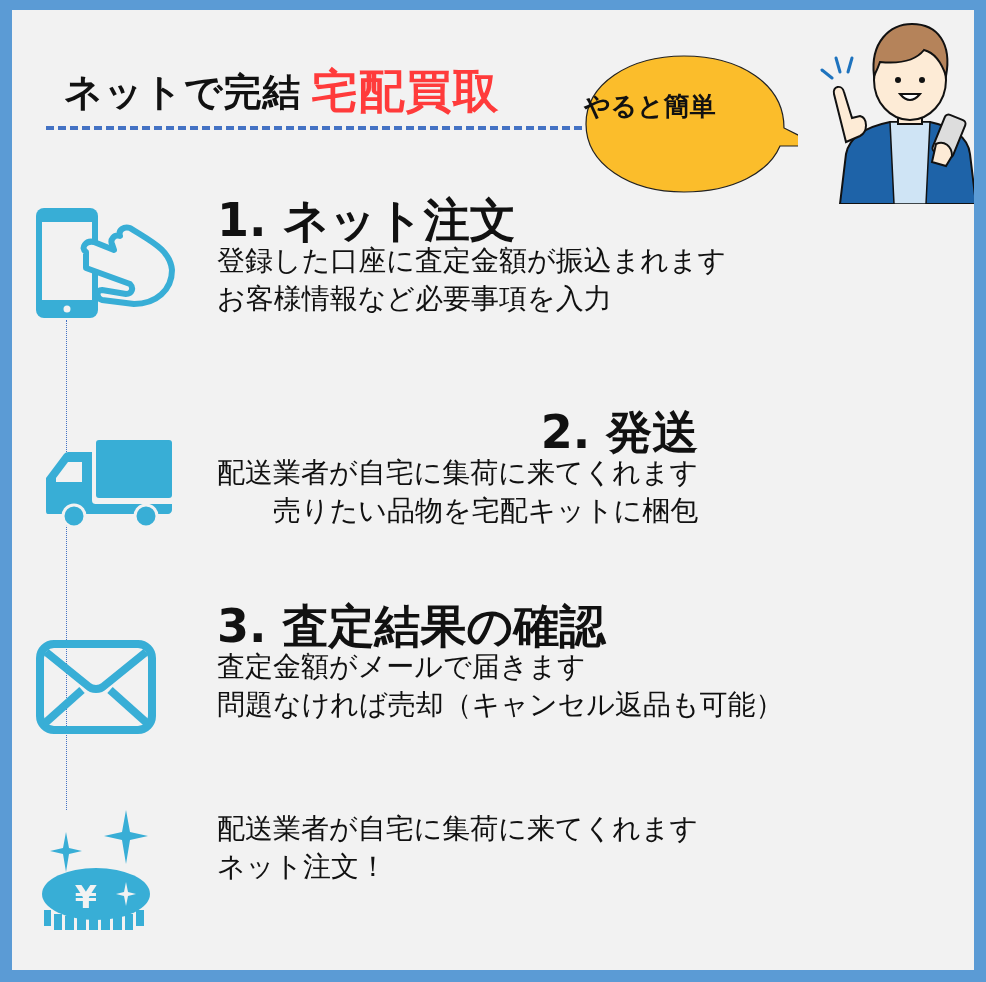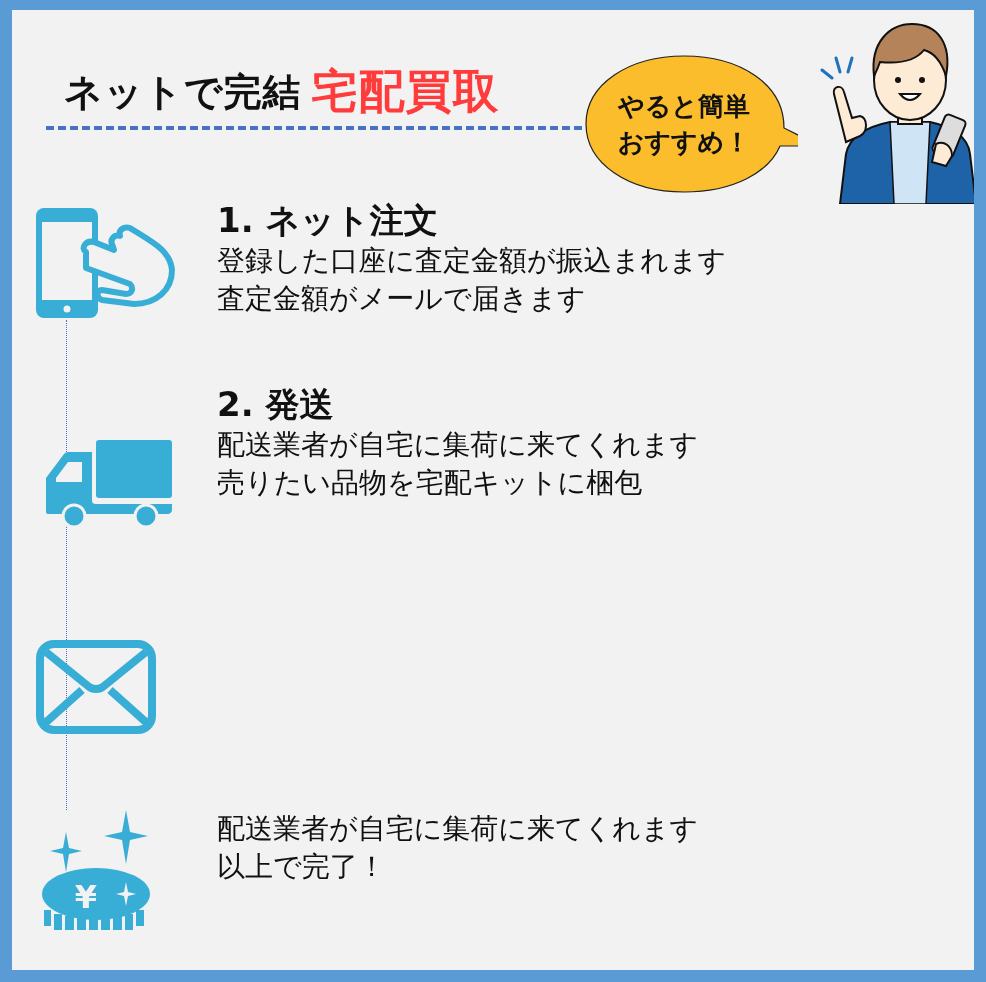--- a/index.html
+++ b/index.html
@@ -26,32 +26,32 @@
   }
   .dash-line {
     position: absolute; left: 34px; top: 116px; width: 560px; height: 0;
     border-top: 4px dashed #4472c4;
   }
   .bubble {
     position: absolute; left: 572px; top: 44px; width: 214px; height: 140px;
   }
   .bubble svg { position: absolute; left: 0; top: 0; }
   .bubble .btext {
-    position: absolute; left: 0; top: 34px; width: 200px; text-align: center;
+    position: absolute; left: 0; top: 34px; width: 200px; text-align: left;
     font-size: 26px; font-weight: bold; color: #111; line-height: 36px;
   }
   .person { position: absolute; left: 808px; top: 4px; width: 160px; height: 190px; }
   .connector {
     position: absolute; left: 54px; top: 310px; width: 0; height: 490px;
     border-left: 1px dotted #4472c4;
   }
   .icon { position: absolute; }
   .step { position: absolute; left: 205px; }
   .step-title {
-    font-size: 34px; font-weight: bold; color: #111; line-height: 44px; white-space: nowrap;
+    font-size: 46px; font-weight: bold; color: #111; line-height: 44px; white-space: nowrap;
   }
   .step-line {
     font-size: 28px; color: #111; line-height: 38px; white-space: nowrap;
   }
 </style>
 </head>
 <body>
 
 <div class="panel">
 
@@ -59,21 +59,20 @@
     <span>ネットで完結</span><span class="accent">宅配買取</span>
   </div>
   <div class="dash-line"></div>
 
   <div class="bubble">
     <svg width="214" height="140" viewBox="0 0 214 140">
       <path d="M100 2 C45 2 2 30 2 70 C2 110 45 138 100 138 C150 138 185 118 196 92 L236 92 L200 74 C200 30 156 2 100 2 Z" fill="#fbbd2b" stroke="#222" stroke-width="1.2"></path>
     </svg>
     <div class="btext">
       <div>やると簡単</div>
-      <div>おすすめ！</div>
     </div>
   </div>
 
   <svg class="person" viewBox="0 0 160 190">
 
     <line x1="2" y1="56" x2="12" y2="64" stroke="#1e73be" stroke-width="3" stroke-linecap="round"></line>
     <line x1="16" y1="44" x2="20" y2="58" stroke="#1e73be" stroke-width="3" stroke-linecap="round"></line>
     <line x1="32" y1="44" x2="28" y2="58" stroke="#1e73be" stroke-width="3" stroke-linecap="round"></line>
 
     <path d="M20 190 L26 140 C30 120 50 112 70 108 L110 108 C130 112 148 122 150 140 L156 190 Z" fill="#1e63a8" stroke="#111" stroke-width="2"></path>
@@ -136,28 +135,33 @@
       <rect x="83" y="104" width="8" height="18"></rect>
       <rect x="94" y="100" width="8" height="16"></rect>
     </g>
     <text x="44" y="98" font-size="32" font-weight="bold" fill="#f2f2f2" text-anchor="middle" font-family="DejaVu Sans, sans-serif">¥</text>
     <path d="M84 72 L86 82 L94 84 L86 86 L84 96 L82 86 L74 84 L82 82 Z" fill="#f2f2f2"></path>
   </svg>
 
   <div class="step" style="top:188px;">
     <div class="step-title">1. ネット注文</div>
     <div class="step-line">登録した口座に査定金額が振込まれます</div>
-    <div class="step-line">査定金額がメールで届きます</div>
+    <div class="step-line">お客様情報など必要事項を入力</div>
   </div>
 
-  <div class="step" style="top:372px;">
+  <div class="step" style="top:400px;text-align:right;">
     <div class="step-title">2. 発送</div>
     <div class="step-line">配送業者が自宅に集荷に来てくれます</div>
     <div class="step-line">売りたい品物を宅配キットに梱包</div>
   </div>
 
+  <div class="step" style="top:594px;">
+    <div class="step-title">3. 査定結果の確認</div>
+    <div class="step-line">査定金額がメールで届きます</div>
+    <div class="step-line">問題なければ売却（キャンセル返品も可能）</div>
+  </div>
 
   <div class="step" style="top:800px;">
     <div class="step-line">配送業者が自宅に集荷に来てくれます</div>
-    <div class="step-line">以上で完了！</div>
+    <div class="step-line">ネット注文！</div>
   </div>
 
 </div>
 
 </body></html>

